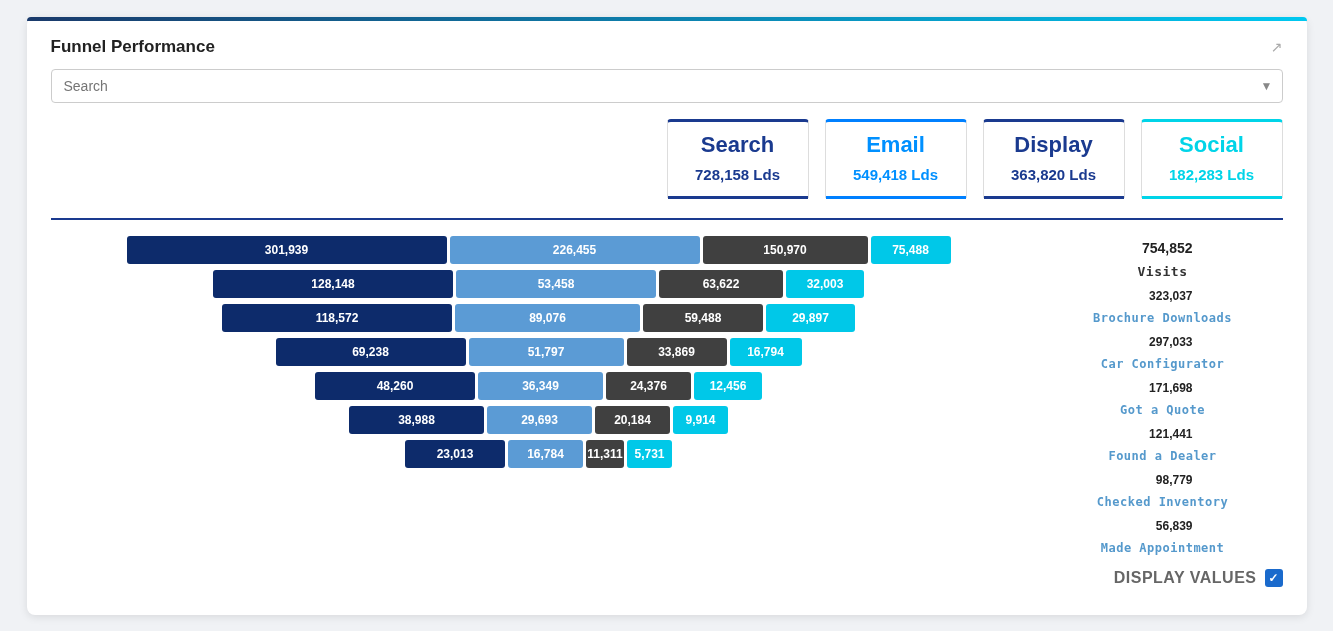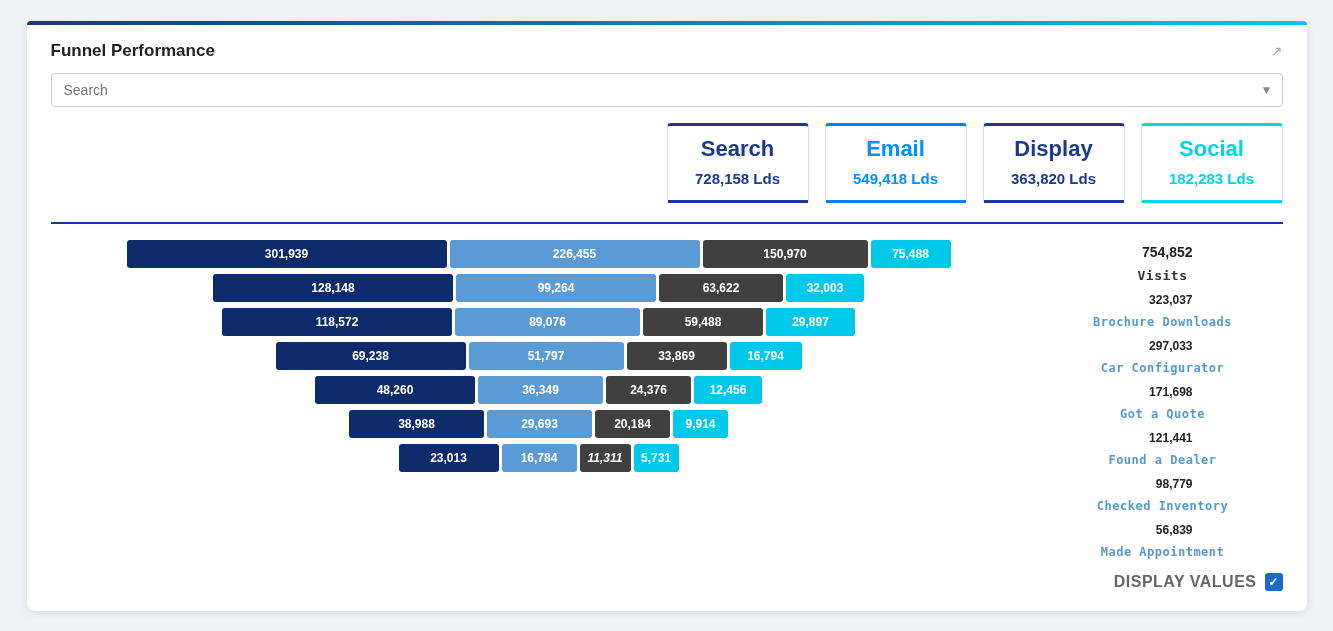--- a/index.html
+++ b/index.html
@@ -8,21 +8,21 @@
       background: #f0f2f5;
       display: flex;
       justify-content: center;
       align-items: center;
       min-height: 100vh;
     }
     .card {
       background: #fff;
       border-radius: 8px;
       width: 1280px;
-      padding: 20px 24px 20px;
+      padding: 20px 24px 28px;
       box-shadow: 0 2px 8px rgba(0,0,0,0.1);
       position: relative;
     }
     .top-bar {
       position: absolute;
       top: 0; left: 0; right: 0;
       height: 4px;
       background: linear-gradient(to right, #1a3a6b, #00c8f0);
       border-radius: 8px 8px 0 0;
     }
@@ -269,21 +269,21 @@
   <div class="funnel-area">
     <div class="bars-section" id="bars-section">
         <div class="bar-row">
           <div class="bar dark-blue" style="width: 320px;">301,939</div>
           <div class="bar mid-blue" style="width: 250px;">226,455</div>
           <div class="bar bright-blue" style="width: 165px;">150,970</div>
           <div class="bar cyan" style="width: 80px;">75,488</div>
         </div>
         <div class="bar-row">
           <div class="bar dark-blue" style="width: 240px;">128,148</div>
-          <div class="bar mid-blue" style="width: 200px;">99,264</div>
+          <div class="bar mid-blue" style="width: 200px;">53,458</div>
           <div class="bar bright-blue" style="width: 124px;">63,622</div>
           <div class="bar cyan" style="width: 78px;">32,003</div>
         </div>
         <div class="bar-row">
           <div class="bar dark-blue" style="width: 230px;">118,572</div>
           <div class="bar mid-blue" style="width: 185px;">89,076</div>
           <div class="bar bright-blue" style="width: 120px;">59,488</div>
           <div class="bar cyan" style="width: 89px;">29,897</div>
         </div>
         <div class="bar-row">
@@ -300,21 +300,21 @@
         </div>
         <div class="bar-row">
           <div class="bar dark-blue" style="width: 135px;">38,988</div>
           <div class="bar mid-blue" style="width: 105px;">29,693</div>
           <div class="bar bright-blue" style="width: 75px;">20,184</div>
           <div class="bar cyan" style="width: 55px;">9,914</div>
         </div>
         <div class="bar-row">
           <div class="bar dark-blue" style="width: 100px;">23,013</div>
           <div class="bar mid-blue" style="width: 75px;">16,784</div>
-          <div class="bar bright-blue" style="width: 51px; font-style: italic;">11,311</div>
+          <div class="bar bright-blue" style="width: 38px;">11,311</div>
           <div class="bar cyan" style="width: 45px;">5,731</div>
         </div>
       </div>
     <div class="metrics-section" id="metrics-section">
         <div class="metric-row visits">
           <span class="metric-value">754,852</span>
           <span class="metric-label">Visits</span>
         </div>
         <div class="metric-row">
           <span class="metric-value">323,037</span>

